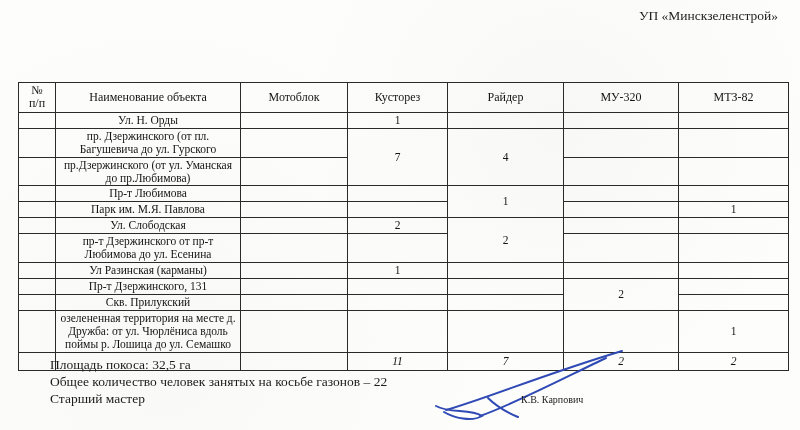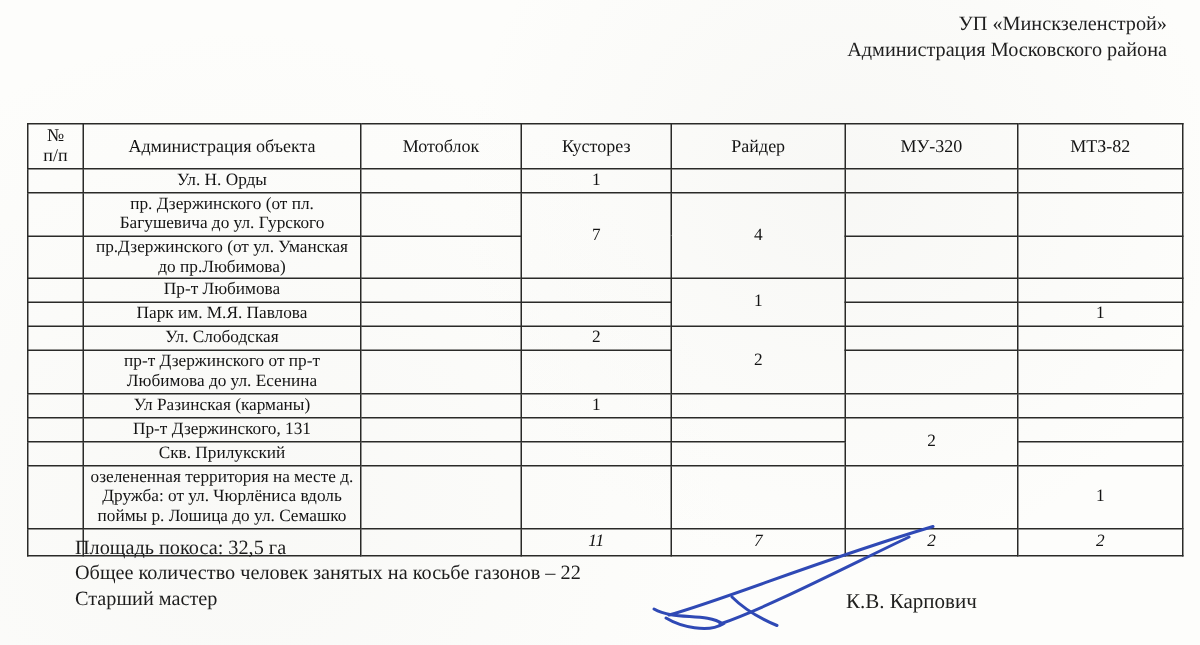--- a/index.html
+++ b/index.html
@@ -59,50 +59,49 @@
     position:absolute;left:18px;top:356px;
     font-size:13.5px;line-height:17px;
     color:#1c1c1c;
     margin-left:32px;
   }
   .signature{
     position:absolute;left:430px;top:346px;
     width:200px;height:80px;
   }
   .signer-name{
-    position:absolute;left:564px;top:394px;
-    font-size:14px;color:#20201e;text-align:center;
+    position:absolute;left:521px;top:394px;
+    font-size:10px;color:#20201e;text-align:center;
   }
 </style>
 </head>
 <body>
 
 <div class="page">
 
   <div class="letterhead">
     <div>УП «Минскзеленстрой»</div>
-    <div>Администрация Московского района</div>
   </div>
 
 
   <table class="main">
     <colgroup>
       <col style="width:37px">
         <col style="width:185px">
         <col style="width:107px">
       <col style="width:100px">
         <col style="width:116px">
         <col style="width:115px">
         <col style="width:110px">
     </colgroup>
     <tbody>
       <tr>
         <th>№
 п/п</th>
-        <th>Администрация объекта</th>
+        <th>Наименование объекта</th>
         <th>Мотоблок</th>
         <th>Кусторез</th>
         <th>Райдер</th>
         <th>МУ-320</th>
         <th>МТЗ-82</th>
       </tr>
 
       <tr class="single">
         <td></td>
         <td>Ул. Н. Орды</td>

